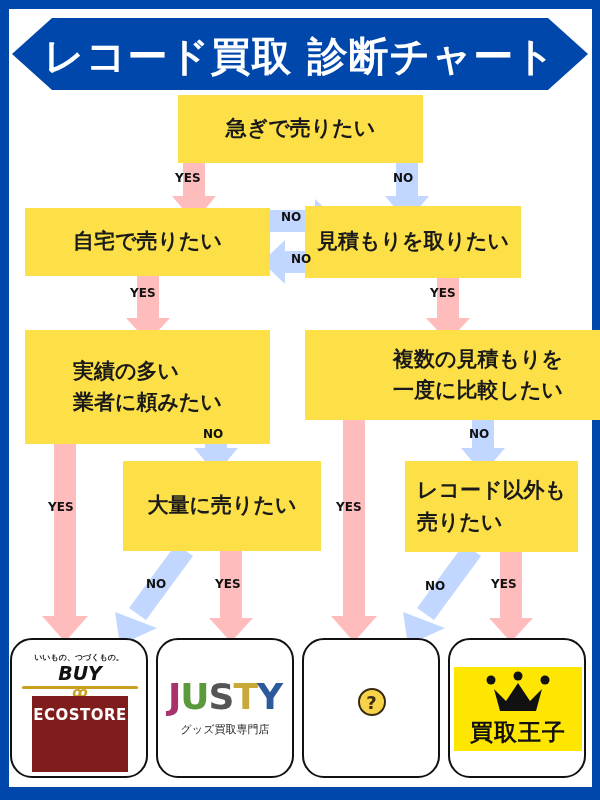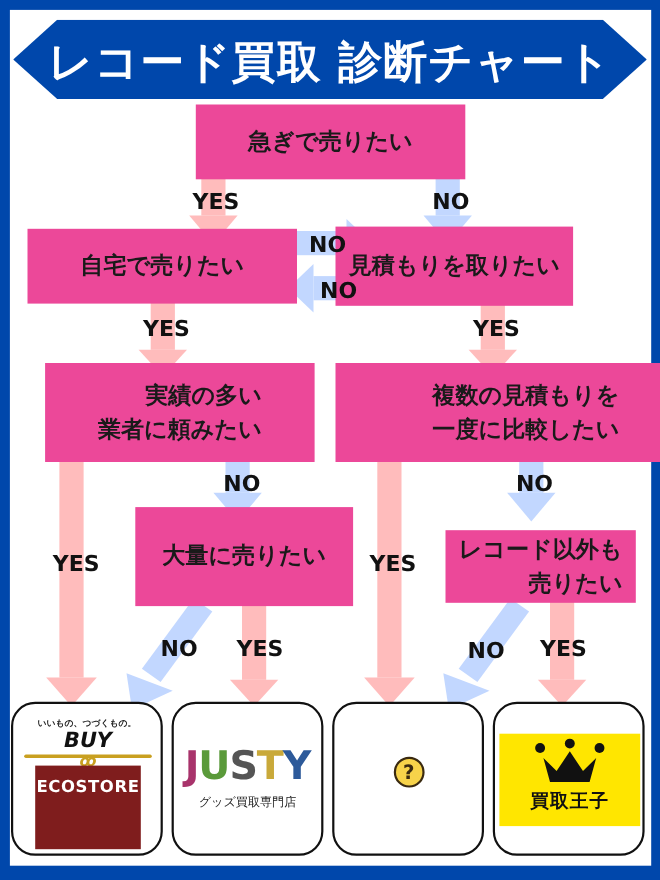--- a/index.html
+++ b/index.html
@@ -15,27 +15,27 @@
   .title-banner {
     position: absolute; left: 12px; top: 18px; width: 576px; height: 72px;
   }
   .title-banner svg { position: absolute; left: 0; top: 0; }
   .title-text {
     position: absolute; left: 0; top: 0; width: 576px; height: 76px;
     display: flex; align-items: center; justify-content: center;
     color: #ffffff; font-size: 40px; font-weight: bold; letter-spacing: 1px;
   }
   .node {
-    position: absolute; background: #ec4899; color: #1a1a1a;
-    display: flex; align-items: center; justify-content: center; text-align: right;
+    position: absolute; background: #fde047; color: #1a1a1a;
+    display: flex; align-items: center; justify-content: center; text-align: left;
     font-size: 21px; font-weight: bold; line-height: 1.5; white-space: pre-line;
   }
   .arrow { position: absolute; }
   .label {
-    position: absolute; font-size: 20px; font-weight: bold; color: #111;
+    position: absolute; font-size: 12px; font-weight: bold; color: #111;
     font-family: "DejaVu Sans", sans-serif;
   }
   .card {
     position: absolute; top: 638px; width: 138px; height: 140px;
     background: #fff; border: 2px solid #111; border-radius: 22px;
     box-sizing: border-box; overflow: hidden;
   }
 </style>
 </head>
 <body>
@@ -118,26 +118,26 @@
 
   <g fill="#ffbcbc">
     <rect x="500" y="546" width="22" height="72"></rect>
     <polygon points="489,618 533,618 511,642"></polygon>
   </g>
 </svg>
 
 <div class="node" style="left:178px;top:95px;width:245px;height:68px;">急ぎで売りたい</div>
 <div class="node" style="left:25px;top:208px;width:245px;height:68px;">自宅で売りたい</div>
 <div class="node" style="left:305px;top:206px;width:216px;height:72px;">見積もりを取りたい</div>
-<div class="node" style="left:25px;top:330px;width:245px;height:90px;margin-left:16px;">実績の多い
+<div class="node" style="left:25px;top:330px;width:245px;height:114px;">実績の多い
 業者に頼みたい</div>
 <div class="node" style="left:305px;top:330px;width:266px;height:90px;padding-left:40px;">複数の見積もりを
 一度に比較したい</div>
 <div class="node" style="left:123px;top:461px;width:198px;height:90px;">大量に売りたい</div>
-<div class="node" style="left:405px;top:482px;width:173px;height:66px;">レコード以外も
+<div class="node" style="left:405px;top:461px;width:173px;height:91px;">レコード以外も
 売りたい</div>
 
 <div class="label" style="left:175px;top:171px;">YES</div>
 <div class="label" style="left:393px;top:171px;">NO</div>
 <div class="label" style="left:281px;top:210px;">NO</div>
 <div class="label" style="left:291px;top:252px;">NO</div>
 <div class="label" style="left:130px;top:286px;">YES</div>
 <div class="label" style="left:430px;top:286px;">YES</div>
 <div class="label" style="left:203px;top:427px;">NO</div>
 <div class="label" style="left:469px;top:427px;">NO</div>
@@ -175,15 +175,15 @@
 </div>
 
 <div class="card" style="left:448px;">
   <div style="position:absolute;left:4px;top:27px;width:128px;height:84px;background:#ffe600;">
     <svg width="128" height="50" style="position:absolute;left:0;top:0">
       <circle cx="37" cy="13" r="4.5" fill="#111"></circle>
       <circle cx="64" cy="9" r="4.5" fill="#111"></circle>
       <circle cx="91" cy="13" r="4.5" fill="#111"></circle>
       <polygon points="40,22 52,34 64,16 76,34 88,22 82,44 46,44" fill="#111"></polygon>
     </svg>
-    <div style="position:absolute;left:0;top:50px;width:128px;text-align:center;font-size:17px;font-weight:bold;color:#111;letter-spacing:1px;">買取王子</div>
+    <div style="position:absolute;left:0;top:50px;width:128px;text-align:center;font-size:23px;font-weight:bold;color:#111;letter-spacing:1px;">買取王子</div>
   </div>
 </div>
 
 </body></html>

